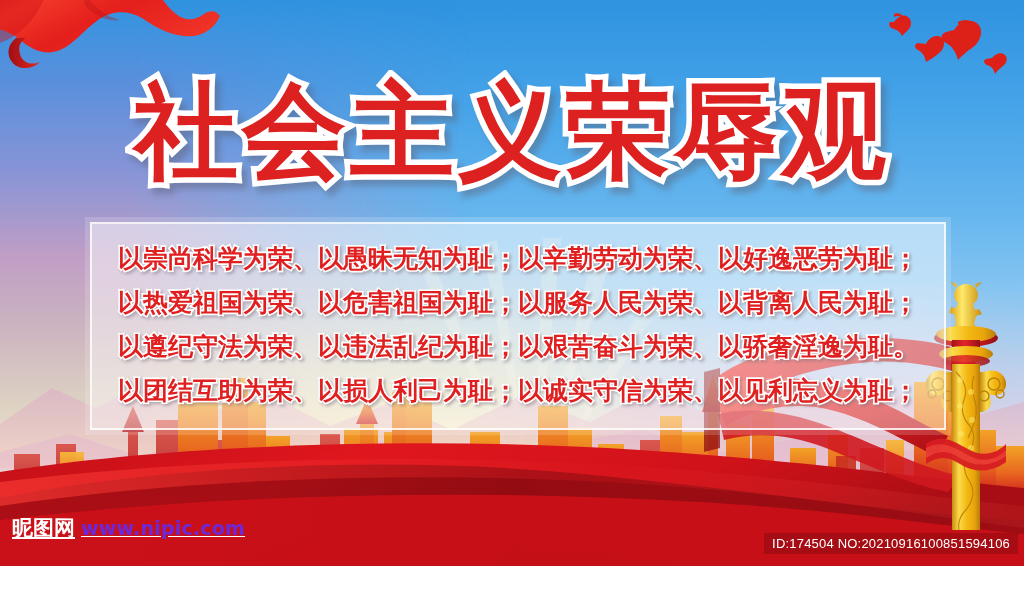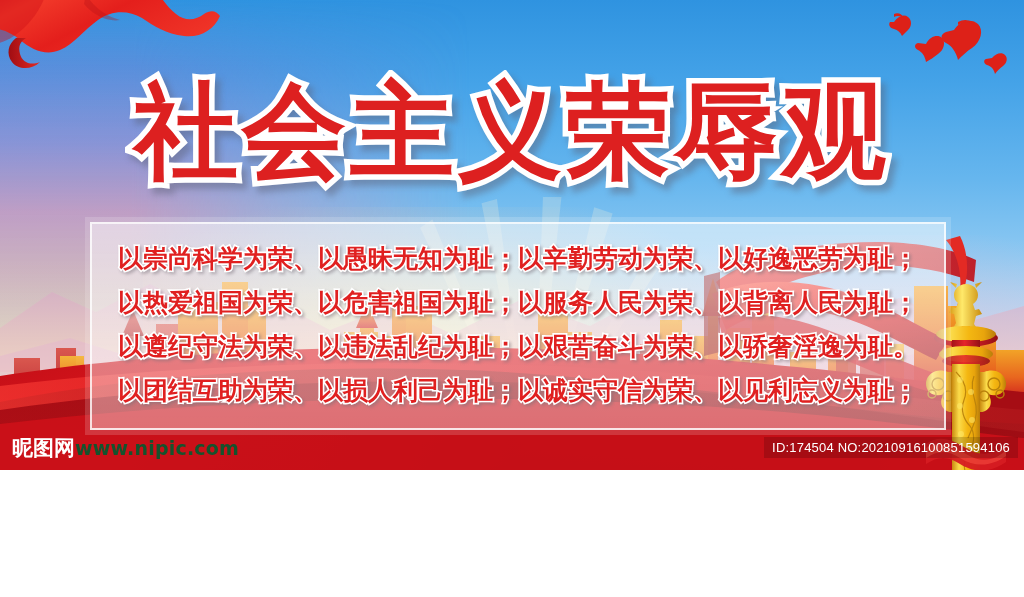--- a/index.html
+++ b/index.html
@@ -1,21 +1,21 @@
 <!DOCTYPE html>
 <html><head>
 <meta charset="utf-8">
 <style>
   * { margin:0; padding:0; box-sizing:border-box; }
   html,body { width:1024px; height:597px; overflow:hidden; background:#fff; }
   body { font-family:"Liberation Sans","DejaVu Sans",sans-serif; }
 
   #poster {
     position:relative;
-    width:1024px; height:470px;
+    width:1024px; height:566px;
     overflow:hidden;
   }
 
   
   .sky-base{
     position:absolute; inset:0;
     background:linear-gradient(to bottom,
       #2f93e0 0%,
       #45a3e8 18%,
       #66b6ee 38%,
@@ -121,32 +121,33 @@
     white-space:nowrap;
     letter-spacing:0px;
     -webkit-text-stroke:3.2px #ffffff;
     paint-order:stroke fill;
     filter:drop-shadow(2px 2.5px 1.4px rgba(120,110,120,0.45));
     text-align:center;
   }
 
   
   .footer-left{
-    position:absolute; left:12px; bottom:8px;
-    display:flex; align-items:baseline; 
+    position:absolute; left:12px; bottom:24px;
+    display:flex; align-items:baseline; gap:6px;
     color:#fff;
+    text-decoration:underline;
   }
   .footer-logo{
     font-family:"DejaVu Sans","Liberation Sans",sans-serif;
     font-weight:bold; font-size:21px; letter-spacing:0px;
     color:#ffffff;
   }
   .footer-url{
     font-family:"DejaVu Sans","Liberation Sans",sans-serif;
-    font-weight:bold; font-size:19px; color:#14532d; letter-spacing:.2px;
+    font-weight:bold; font-size:19px; color:#6d28d9; letter-spacing:.2px;
   }
   .footer-right{
     position:absolute; right:6px; bottom:12px;
     background:rgba(0,0,0,0.16);
     padding:3px 8px;
     color:#ffffff;
     font-size:13px;
     letter-spacing:.2px;
     font-family:"Liberation Sans","DejaVu Sans",sans-serif;
     white-space:nowrap;

